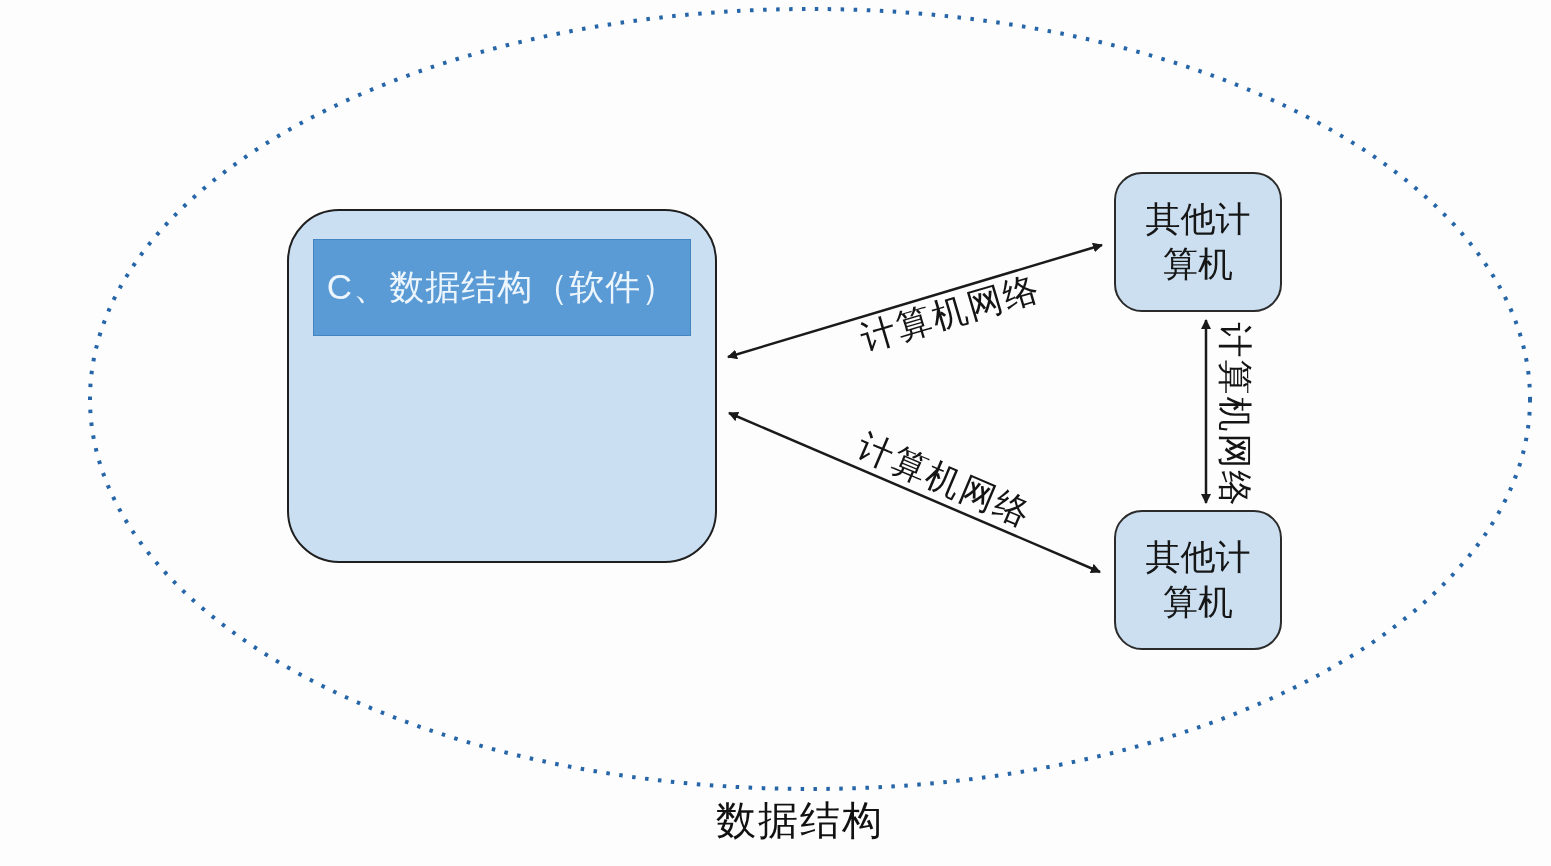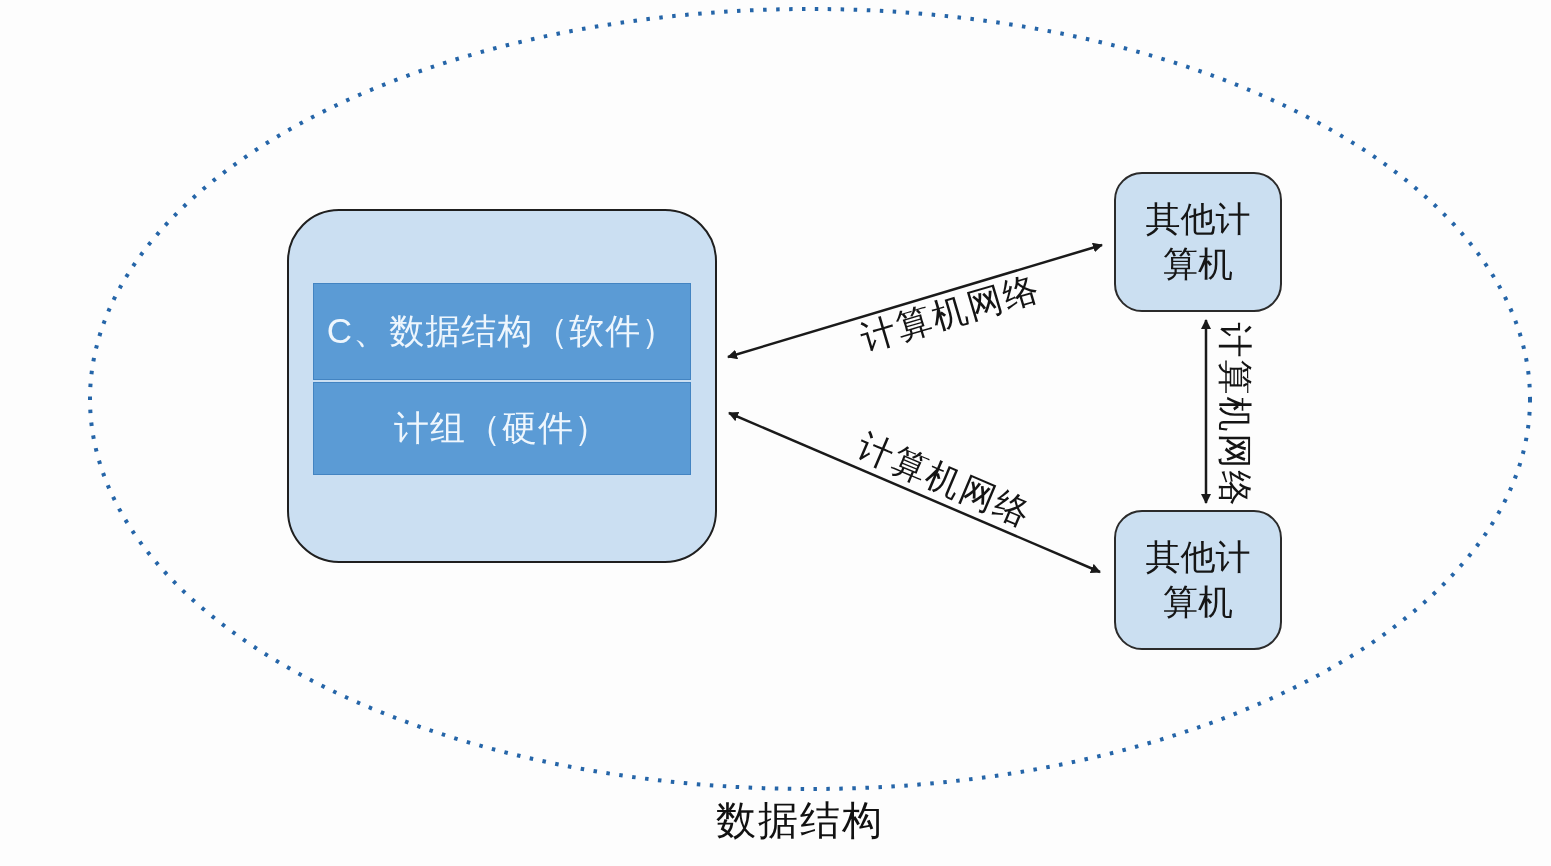--- a/index.html
+++ b/index.html
@@ -44,21 +44,20 @@
     box-sizing: border-box;
     width: 378px;
     display: flex;
     align-items: center;
     justify-content: center;
     color: #eef6fd;
     font-family: "Liberation Sans", "DejaVu Sans", sans-serif;
     font-size: 35px;
     letter-spacing: 1px;
     text-align: center;
-    margin-top: 44px;
   }
   .layer-dark {
     background: #5b9bd5;
     border: 1px solid #4384c2;
   }
   .layer-light {
     background: #b0cde9;
     border: 1px solid #5b8fc4;
   }
   .layer-1 { height: 97px; }
@@ -151,21 +150,20 @@
     <line x1="728" y1="357" x2="1102" y2="245" stroke="#1a1a1a" stroke-width="2.5" marker-start="url(#arrowhead)" marker-end="url(#arrowhead)"></line>
 
     <line x1="729" y1="413" x2="1100" y2="572" stroke="#1a1a1a" stroke-width="2.5" marker-start="url(#arrowhead)" marker-end="url(#arrowhead)"></line>
 
     <line x1="1206" y1="320" x2="1206" y2="503" stroke="#1a1a1a" stroke-width="2.5" marker-start="url(#arrowhead)" marker-end="url(#arrowhead)"></line>
   </svg>
 
   <div class="computer-box">
     <div class="layer-stack">
       <div class="layer layer-dark layer-1">C、数据结构（软件）</div>
-      <div class="layer layer-dark layer-3">计组（硬件）</div>
     </div>
   </div>
 
 
   <div class="node node-top">其他计算机</div>
 
   <div class="node node-bottom">其他计算机</div>
 
   <div class="edge-label edge-label-top">计算机网络</div>
 

